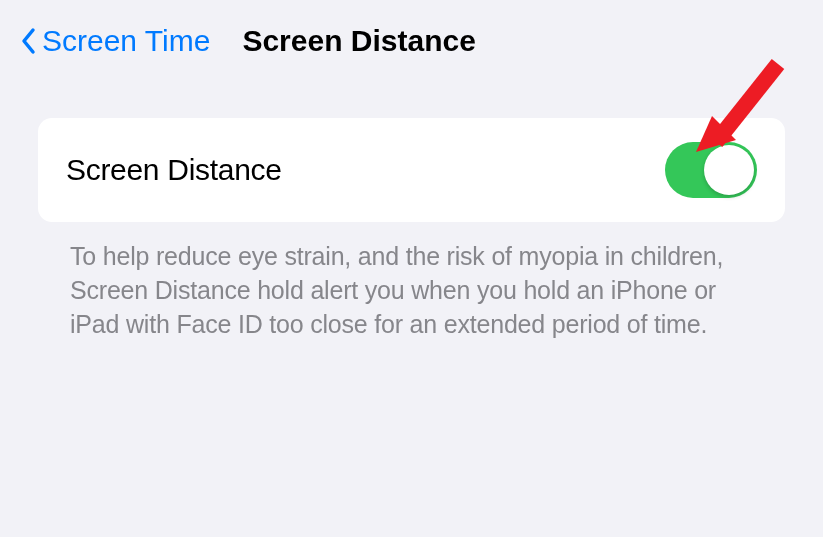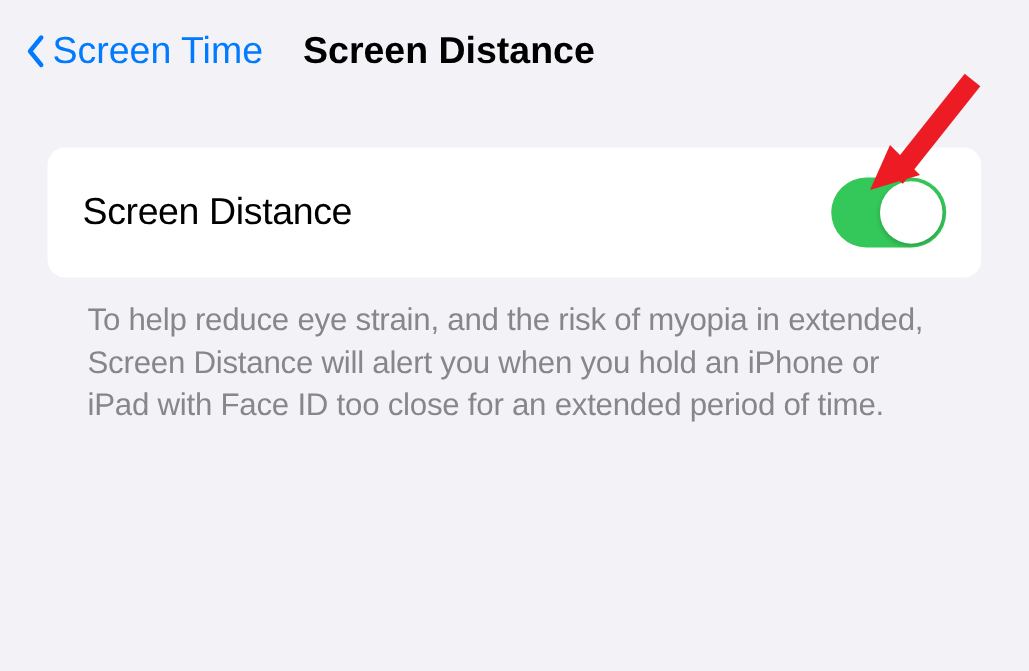--- a/index.html
+++ b/index.html
@@ -114,21 +114,21 @@
   <div class="nav-title">Screen Distance</div>
 </div>
 
 <div class="content">
   <div class="setting-row">
     <span class="setting-label">Screen Distance</span>
     <div class="toggle">
       <div class="toggle-knob"></div>
     </div>
   </div>
-  <div class="description">To help reduce eye strain, and the risk of myopia in extended, Screen Distance will alert you when you hold an iPhone or iPad with Face ID too close for an extended period of time.</div>
+  <div class="description">To help reduce eye strain, and the risk of myopia in children, Screen Distance hold alert you when you hold an iPhone or iPad with Face ID too close for an extended period of time.</div>
 </div>
 
 <svg class="annotation-arrow" viewBox="0 0 110 110">
   <defs>
     <marker id="arrowhead" markerWidth="8" markerHeight="8" refX="2" refY="4" orient="auto">
       <polygon points="0 0, 8 4, 0 8" fill="#ed1c24"></polygon>
     </marker>
   </defs>
   <polygon points="82,8 18,88 40,92 60,40 100,60" fill="#ed1c24" transform="rotate(0)" style="display:none"></polygon>
   <path d="M 90 12 L 28 90" stroke="#ed1c24" stroke-width="16" stroke-linecap="butt"></path>

